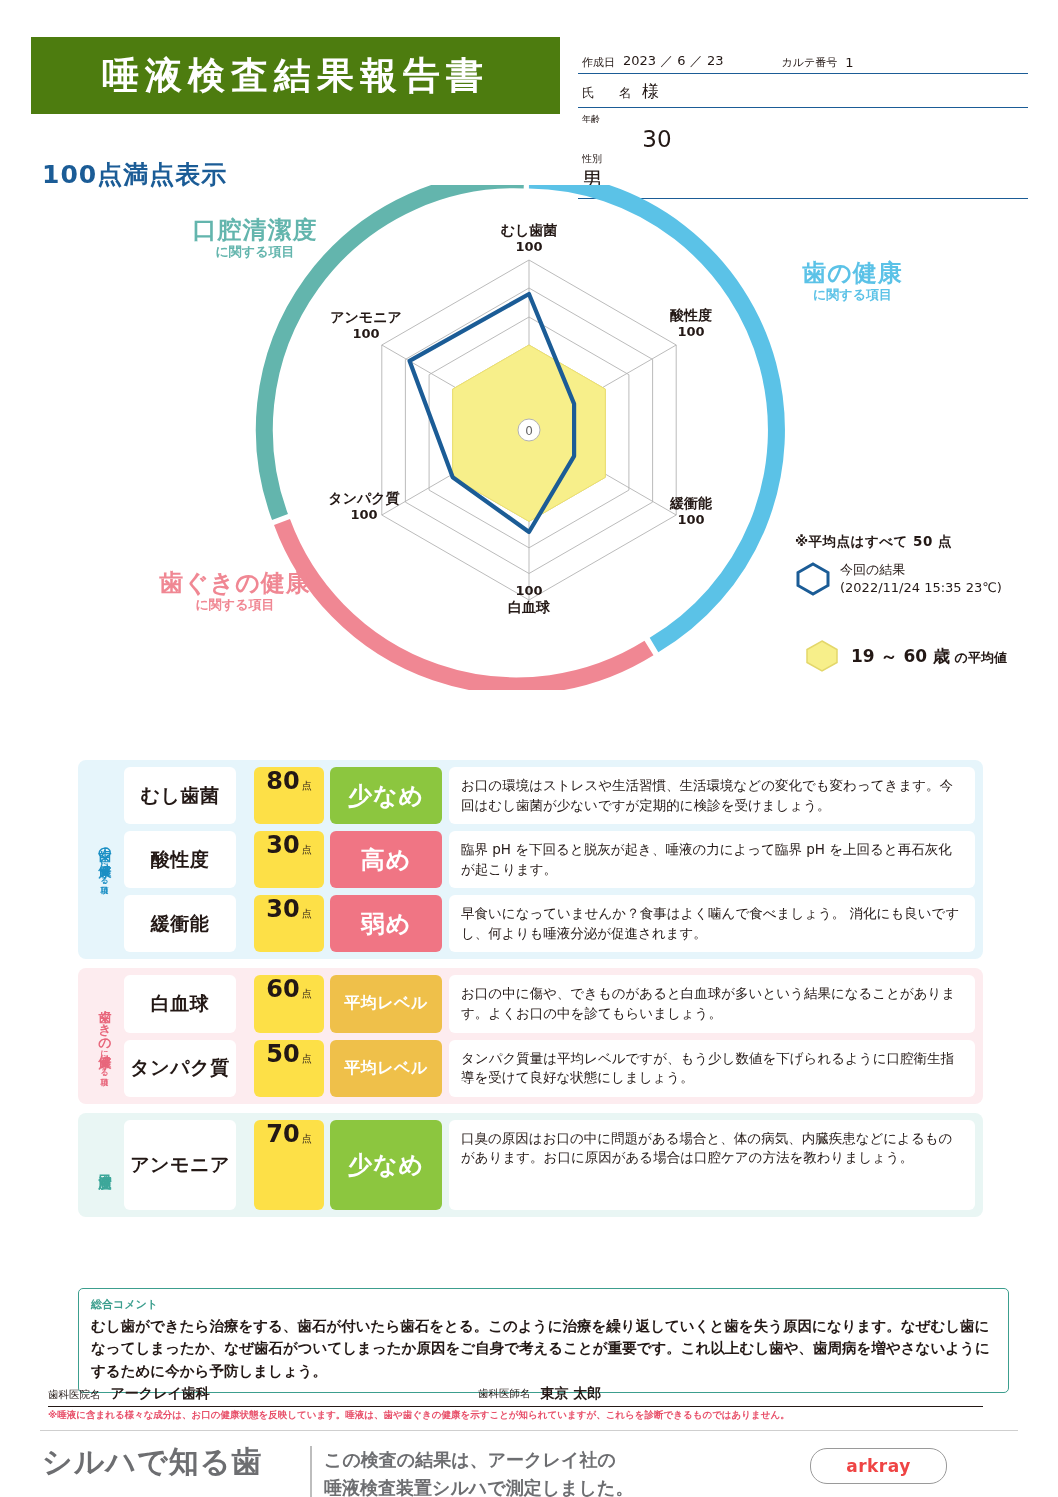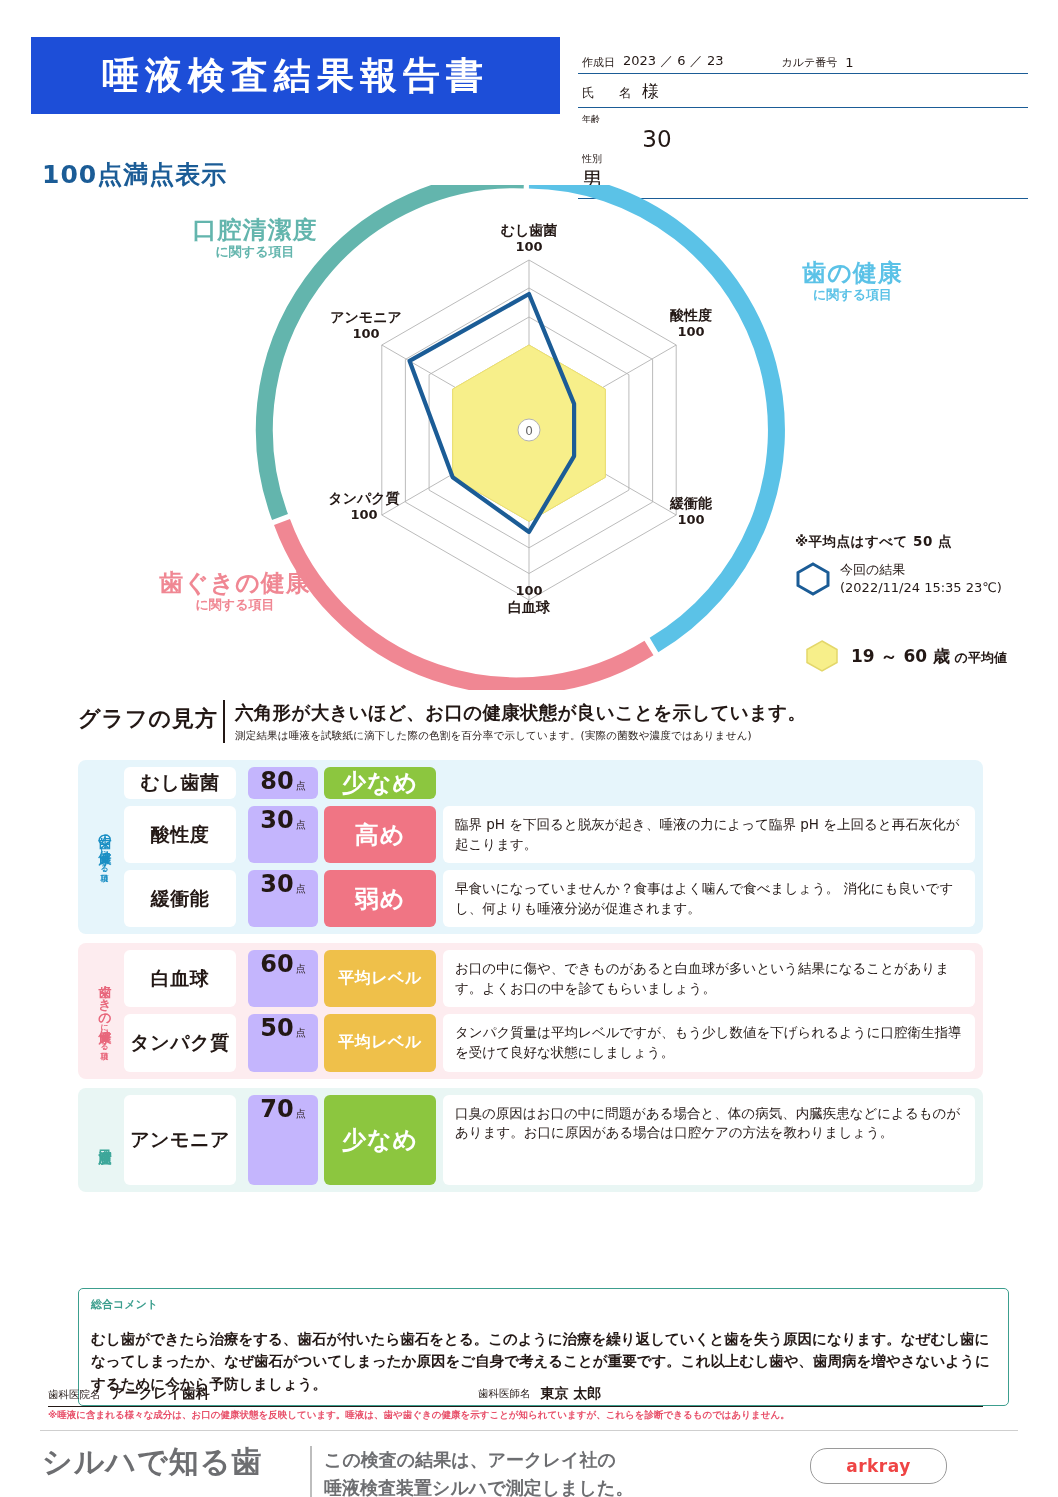--- a/index.html
+++ b/index.html
@@ -9,21 +9,21 @@
     background:#ffffff;
     color:#231815;
     position:relative;
     overflow:hidden;
   }
   .page{position:relative;width:1058px;height:1497px;}
 
   
   .title-box{
     position:absolute; left:31px; top:37px; width:529px; height:77px;
-    background:#1d4ed8; color:#fff;
+    background:#4d7c0f; color:#fff;
     display:flex; align-items:center; justify-content:center;
   }
   .title-box .t{
     font-size:37px; font-weight:bold; letter-spacing:6px;
   }
   .hdr{
     position:absolute; left:578px; top:52px; width:450px;
   }
   .hdr-row1{
     display:flex; align-items:flex-end; font-size:12px; color:#231815;
@@ -100,21 +100,21 @@
   .gname .tiny{font-size:8px;}
   .rows{flex:1;}
   .row{display:flex; align-items:stretch; margin-bottom:7px;}
   .row:last-child{margin-bottom:0;}
   .cell-name{
     width:112px; flex:none; background:#fff; border-radius:6px;
     display:flex; align-items:center; justify-content:center;
     font-size:19px; font-weight:bold; letter-spacing:0.5px;
   }
   .cell-score{
-    width:70px; flex:none; background:#c4b5fd; border-radius:6px; margin-left:12px;
+    width:70px; flex:none; background:#fde047; border-radius:6px; margin-left:18px;
     display:flex; align-items:baseline; justify-content:center; gap:2px;
   }
   .cell-score .num{font-size:24px; font-weight:bold;}
   .cell-score .pt{font-size:10px;}
   .cell-judge{
     width:112px; flex:none; border-radius:6px; margin-left:6px;
     display:flex; align-items:center; justify-content:center;
     color:#fff; font-weight:bold;
   }
   .judge-good{background:#8cc63f;}
@@ -126,21 +126,21 @@
     flex:1; background:#fff; border-radius:6px; margin-left:7px;
     padding:9px 12px; font-size:13.5px; line-height:1.45;
   }
   .h80{min-height:72px;}
 
   
   .gen{
     position:absolute; left:78px; top:1288px; width:905px;
     border:1.5px solid #3c9e8e; border-radius:5px; padding:8px 12px 10px 12px;
   }
-  .gen .lbl{font-size:11px; font-weight:bold; color:#3c9e8e; margin-bottom:16px;}
+  .gen .lbl{font-size:11px; font-weight:bold; color:#3c9e8e; margin-bottom:3px;}
   .gen .body{font-size:14.5px; font-weight:bold; line-height:1.55;}
 
   .clinic{
     position:absolute; left:48px; top:1385px; width:935px;
     display:flex; font-size:12px; border-bottom:1.5px solid #231815; padding-bottom:3px;
   }
   .clinic .c1{width:430px; display:flex; align-items:baseline;}
   .clinic .c2{flex:1; display:flex; align-items:center;}
   .clinic .k{font-size:10.5px; margin-right:10px;}
   .clinic .v{font-size:14px; font-weight:bold;}
@@ -282,45 +282,39 @@
     <div class="legend2">
       <svg class="hexy" viewBox="0 0 34 32">
         <polygon points="17,1 32,9.5 32,22.5 17,31 2,22.5 2,9.5" fill="#f7ef8a" stroke="#e3d76a" stroke-width="1.5"></polygon>
       </svg>
       <div class="t">
         <span>19 ～ 60 歳</span><span class="sm"> の平均値</span>
       </div>
     </div>
   </div>
 
-  <div class="howto">
-    <div class="left">グラフの見方</div>
-    <div class="right">
-      <div class="r1">六角形が大きいほど、お口の健康状態が良いことを示しています。</div>
-      <div class="r2">測定結果は唾液を試験紙に滴下した際の色割を百分率で示しています。(実際の菌数や濃度ではありません)</div>
-    </div>
-  </div>
 
   <div class="results">
 
     <div class="grp grp-teeth">
       <div class="gname">
         <span>歯の健康</span>
           <span class="tiny">に関する項目</span>
       </div>
       <div class="rows">
         <div class="row">
           <div class="cell-name">むし歯菌</div>
           <div class="cell-score">
             <span class="num">80</span>
             <span class="pt">点</span>
           </div>
           <div class="cell-judge judge-good">
             <span class="big">少なめ</span>
           </div>
+          <div class="cell-comment">お口の環境はストレスや生活習慣、生活環境などの変化でも変わってきます。今回はむし歯菌が少ないですが定期的に検診を受けましょう。</div>
         </div>
         <div class="row">
           <div class="cell-name">酸性度</div>
           <div class="cell-score">
             <span class="num">30</span>
             <span class="pt">点</span>
           </div>
           <div class="cell-judge judge-bad">
             <span class="big">高め</span>
           </div>

